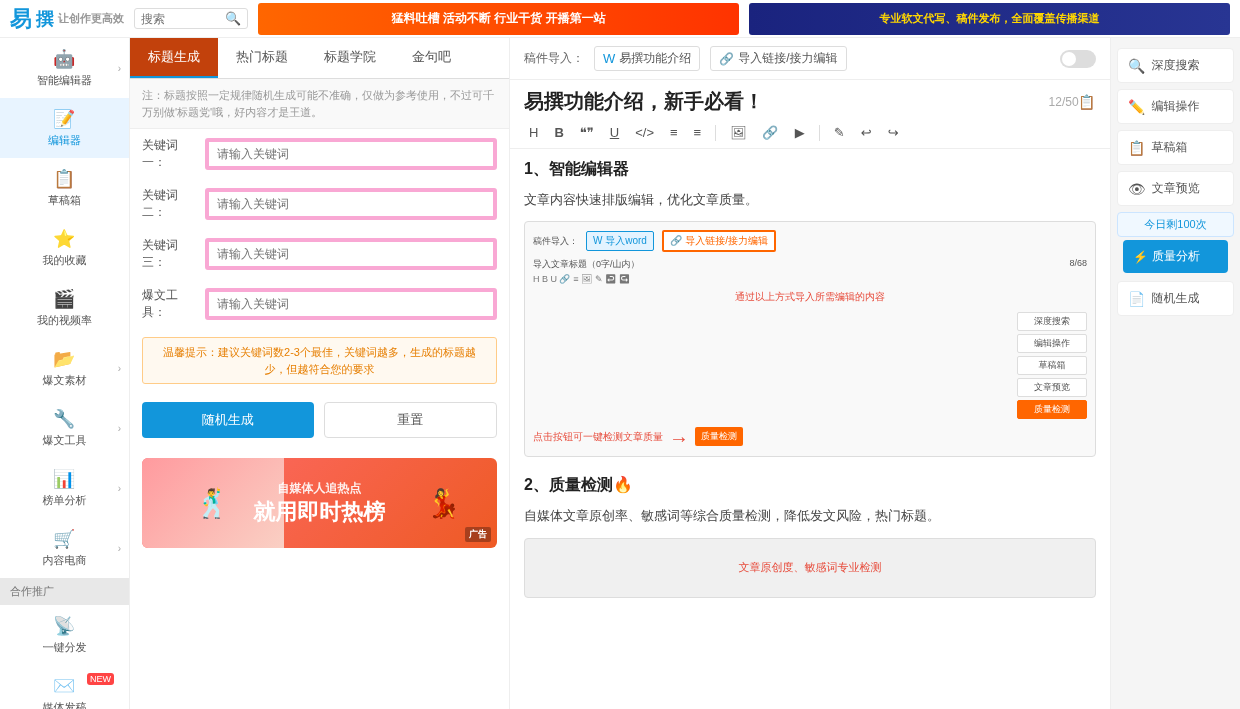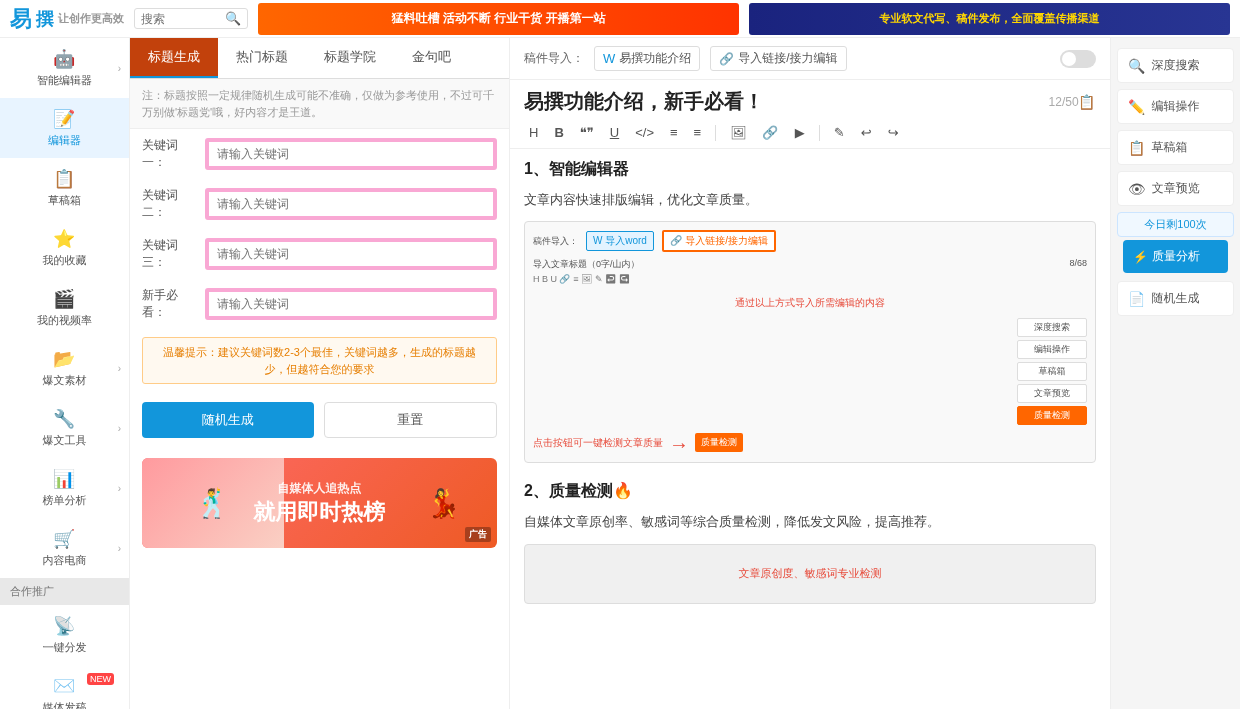--- a/index.html
+++ b/index.html
@@ -64,21 +64,21 @@
     .editor-content { flex: 1; overflow-y: auto; padding: 10px 14px; }
     .content-section { margin-bottom: 18px; }
     .content-h1 { font-size: 16px; font-weight: bold; color: #222; margin-bottom: 8px; }
     .content-p { font-size: 13px; color: #444; line-height: 1.8; margin-bottom: 10px; }
 
     
     .mock-screenshot { border: 1px solid #ddd; border-radius: 4px; background: #f9f9f9; padding: 8px; margin: 8px 0; position: relative; }
     .mock-top-row { display: flex; align-items: center; gap: 8px; margin-bottom: 6px; }
     .mock-btn-blue { background: #e3f3ff; border: 1px solid #1296db; color: #1296db; font-size: 10px; padding: 2px 6px; border-radius: 2px; }
     .mock-btn-red-outline { background: #fff; border: 2px solid #ff6600; color: #ff6600; font-size: 10px; padding: 2px 6px; border-radius: 2px; }
-    .mock-toolbar-row { display: flex; gap: 4px; font-size: 9px; color: #777; margin-bottom: 6px; }
+    .mock-toolbar-row { display: flex; gap: 4px; font-size: 9px; color: #777; }
 
     
     .far-right { width: 130px; background: #f5f5f5; border-left: 1px solid #eee; display: flex; flex-direction: column; padding: 8px 0; gap: 2px; overflow: hidden; }
     .far-right-btn { display: flex; align-items: center; gap: 6px; padding: 8px 10px; background: #fff; margin: 2px 6px; border-radius: 4px; cursor: pointer; font-size: 12px; color: #555; border: 1px solid #eee; }
     .far-right-btn .icon { font-size: 14px; }
 
     .quality-btn { background: #1296db; color: #fff; display: flex; align-items: center; gap: 4px; padding: 8px 10px; margin: 2px 6px; border-radius: 4px; cursor: pointer; font-size: 12px; border: none; }
   </style>
 </head>
 <body>
@@ -176,21 +176,21 @@
     </div>
     <div class="keyword-row">
       <span class="keyword-label">关键词二：</span>
       <input class="keyword-input" type="text" placeholder="请输入关键词" style="">
     </div>
     <div class="keyword-row">
       <span class="keyword-label">关键词三：</span>
       <input class="keyword-input" type="text" placeholder="请输入关键词" style="">
     </div>
     <div class="keyword-row">
-      <span class="keyword-label">新手必看：</span>
+      <span class="keyword-label">爆文工具：</span>
       <input class="keyword-input" type="text" placeholder="请输入关键词" style="">
     </div>
     <div class="tip-box">
       <span>温馨提示：建议关键词数2-3个最佳，关键词越多，生成的标题越少，但越符合您的要求</span>
     </div>
     <div class="btn-row">
       <button class="btn-primary">随机生成</button>
       <button class="btn-secondary">重置</button>
     </div>
     <div class="banner-img">
@@ -277,21 +277,21 @@
             <span style="color:#e74c3c;font-size:20px;">→</span>
             <div style="background:#ff6600;color:#fff;font-size:9px;padding:3px 6px;border-radius:2px;">质量检测</div>
           </div>
         </div>
       </div>
 
       <div class="content-section">
         <div class="content-h1">
           <span>2</span>、<span>质量检测🔥</span>
         </div>
-        <div class="content-p">自媒体文章原创率、敏感词等综合质量检测，降低发文风险，提高推荐。</div>
+        <div class="content-p">自媒体文章原创率、敏感词等综合质量检测，降低发文风险，热门标题。</div>
 
         <div class="mock-screenshot" style="height:60px;background:#f0f0f0;display:flex;align-items:center;justify-content:center;">
           <span style="color:#e74c3c;font-size:11px;">文章原创度、敏感词专业检测</span>
         </div>
       </div>
     </div>
   </div>
 
   <div class="far-right">
     <div class="far-right-btn">

